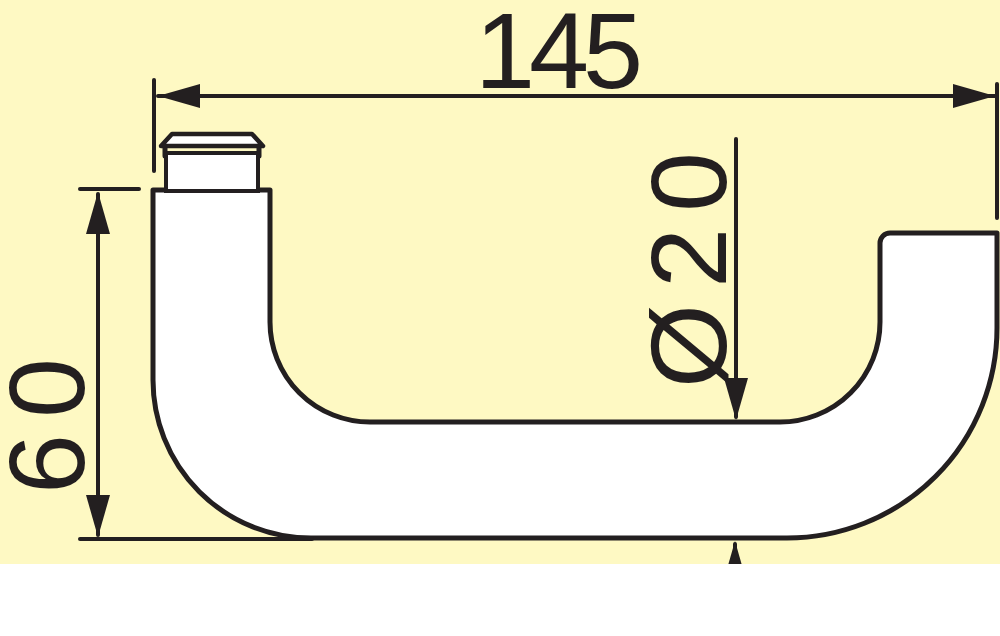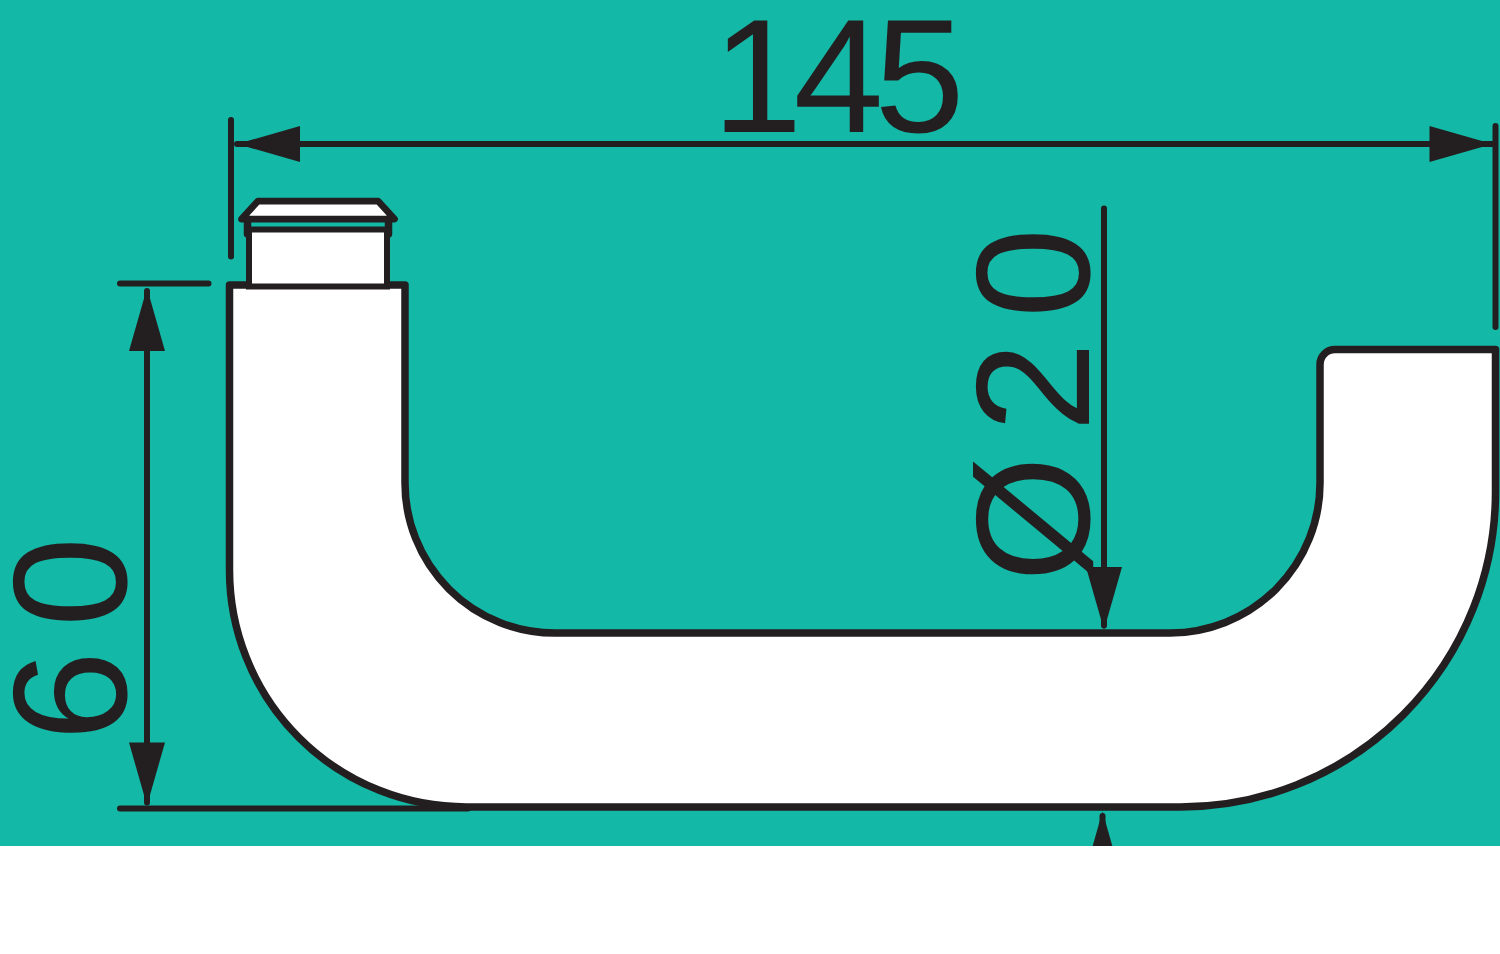--- a/index.html
+++ b/index.html
@@ -4,21 +4,21 @@
 <style>
   html, body {
     margin: 0;
     padding: 0;
     background: #ffffff;
   }
   .page {
     position: relative;
     width: 1000px;
     height: 564px;
-    background: #14b8a6;
+    background: #fef9c3;
     overflow: hidden;
   }
   svg {
     display: block;
     width: 1000px;
     height: 636px;
   }
   .ink-stroke { stroke: #231f20; }
   .ink-fill   { fill: #231f20; }
   .dim-text {

